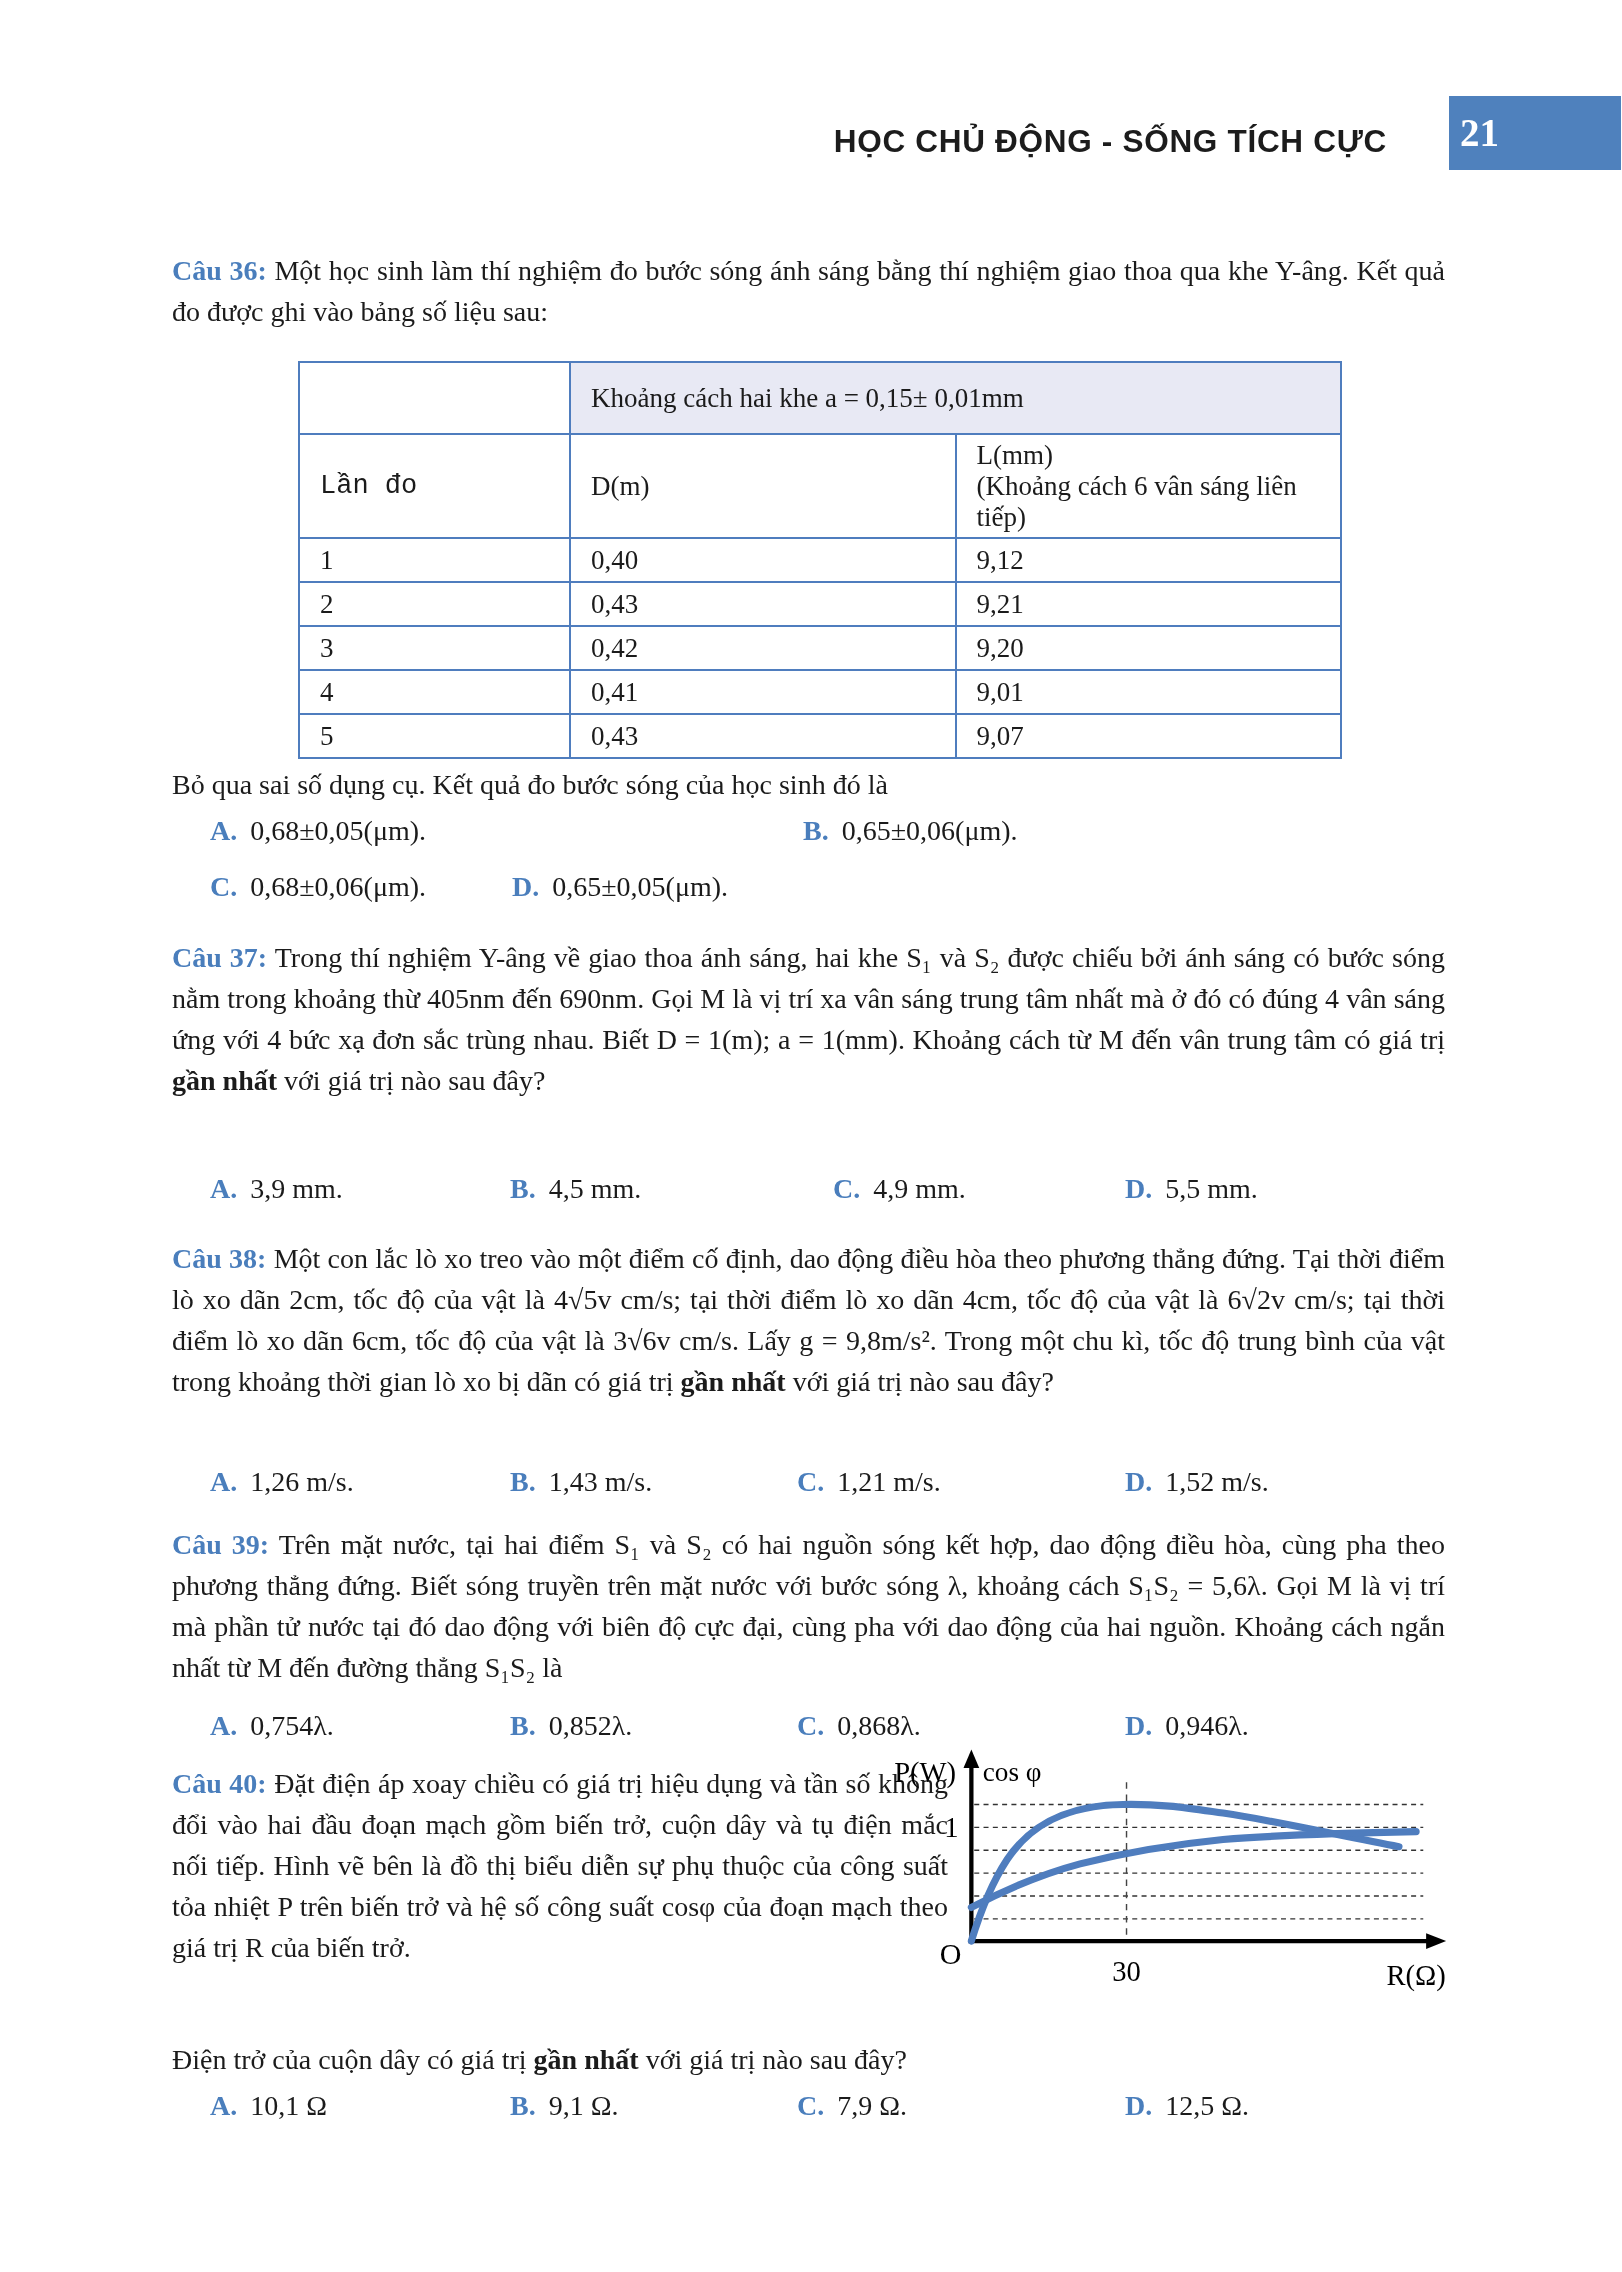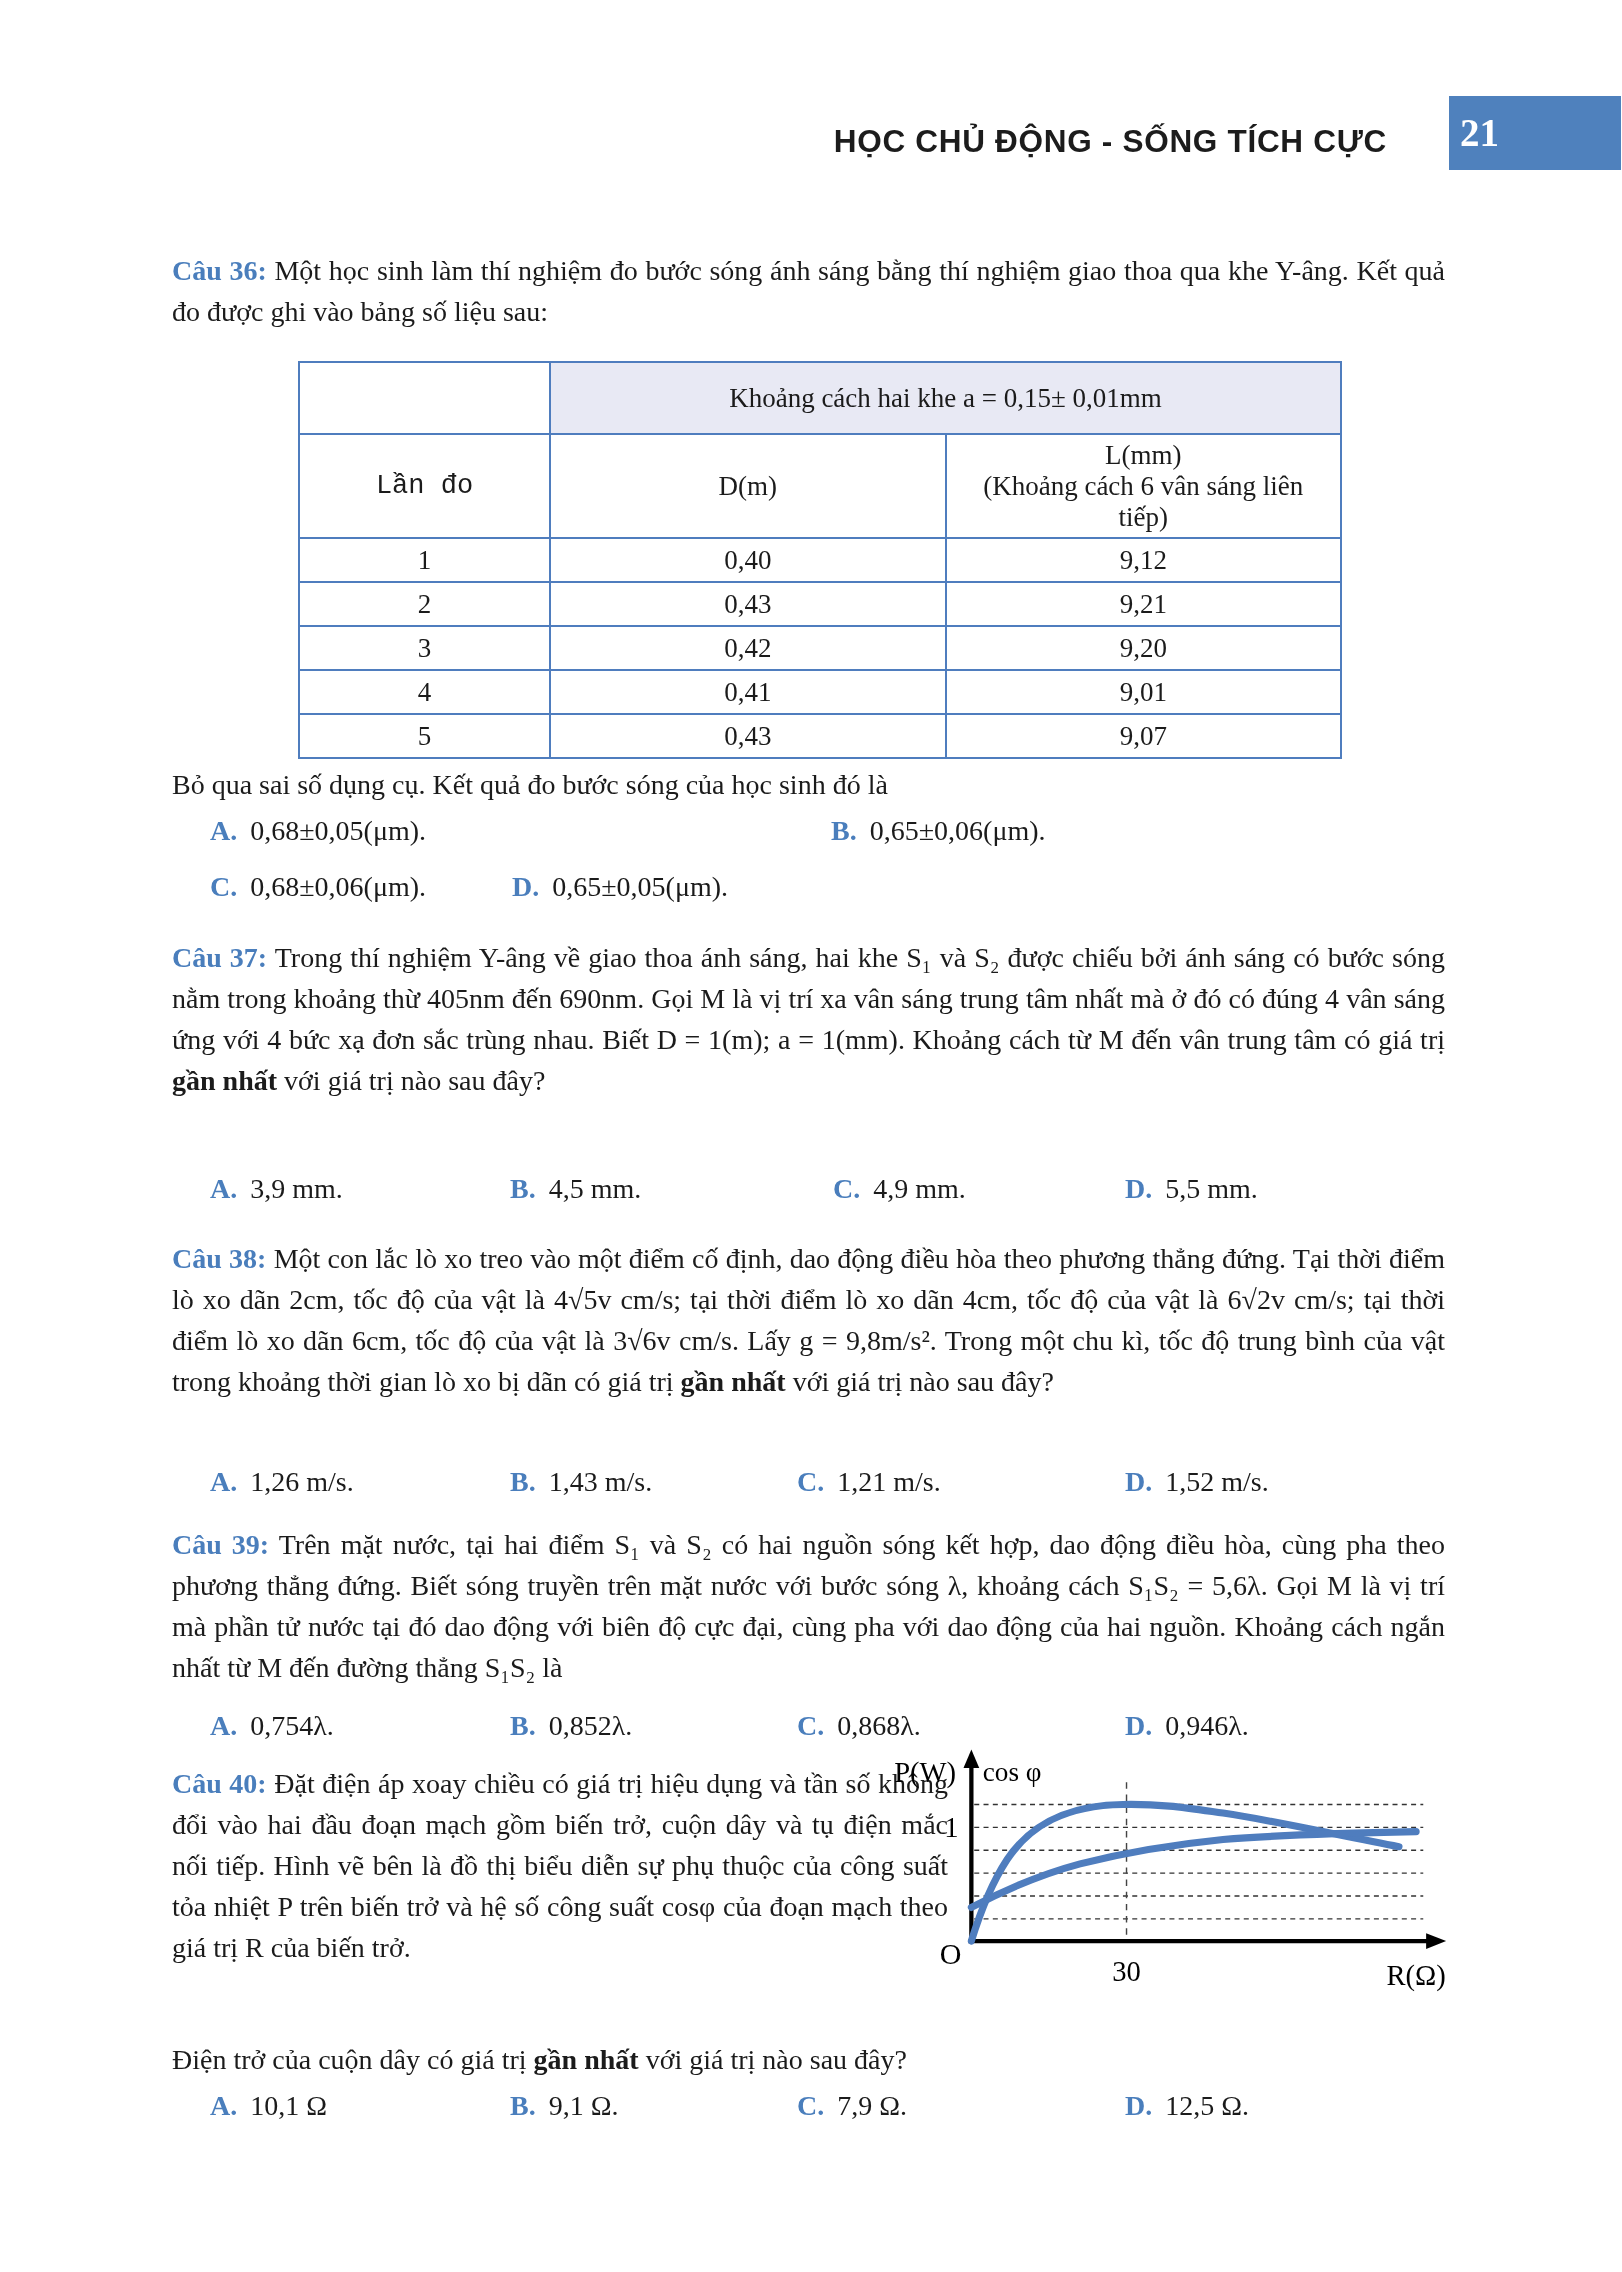--- a/index.html
+++ b/index.html
@@ -22,21 +22,21 @@
     position:absolute; left:172px; width:1273px; font-size:28px; line-height:41px;
     text-align:justify; color:#1b1b1b;
   }
   .q-label { color:#4a7ebc; font-weight:bold; }
   .bold { font-weight:bold; }
   
   .data-table {
     position:absolute; left:298px; top:361px; width:1044px; border-collapse:collapse;
     table-layout:fixed; font-size:27px; color:#1b1b1b;
   }
-  .data-table td { border:2.9px solid #4f7dbe; text-align:center; vertical-align:middle; padding:0 10px; }
+  .data-table td { border:2.9px solid #4f7dbe; vertical-align:middle; padding:0 20px; }
   .col1 { width:229px;font-family:Liberation Mono, monospace; } .col2 { width:215px; } .col3 { width:601px; }
   .row-merged { height:72px; }
   .row-colhead { height:104px; }
   .row-data { height:44px; }
   .cell-lavender { background:#e8e9f4; }
   
   .optrow { position:absolute; left:0; top:0; width:1622px; height:50px; }
   .opt { position:absolute; top:0; white-space:nowrap; font-size:28px; }
   .opt-key { color:#4a7ebc; font-weight:bold; margin-right:13px; }
   
@@ -104,21 +104,21 @@
       </tr>
     </tbody>
   </table>
 
   <div class="para" style="top:764px;">Bỏ qua sai số dụng cụ. Kết quả đo bước sóng của học sinh đó là</div>
 
   <div class="optrow" style="top:815px;">
     <span class="opt" style="left:210px;">
       <span class="opt-key">A.</span><span>0,68±0,05(μm).</span>
     </span>
-    <span class="opt" style="left:803px;margin-left:28px;">
+    <span class="opt" style="left:803px;">
       <span class="opt-key">B.</span><span>0,65±0,06(μm).</span>
     </span>
   </div>
   <div class="optrow" style="top:871px;">
     <span class="opt" style="left:210px;">
       <span class="opt-key">C.</span><span>0,68±0,06(μm).</span>
     </span>
     <span class="opt" style="left:512px;">
       <span class="opt-key">D.</span><span>0,65±0,05(μm).</span>
     </span>

